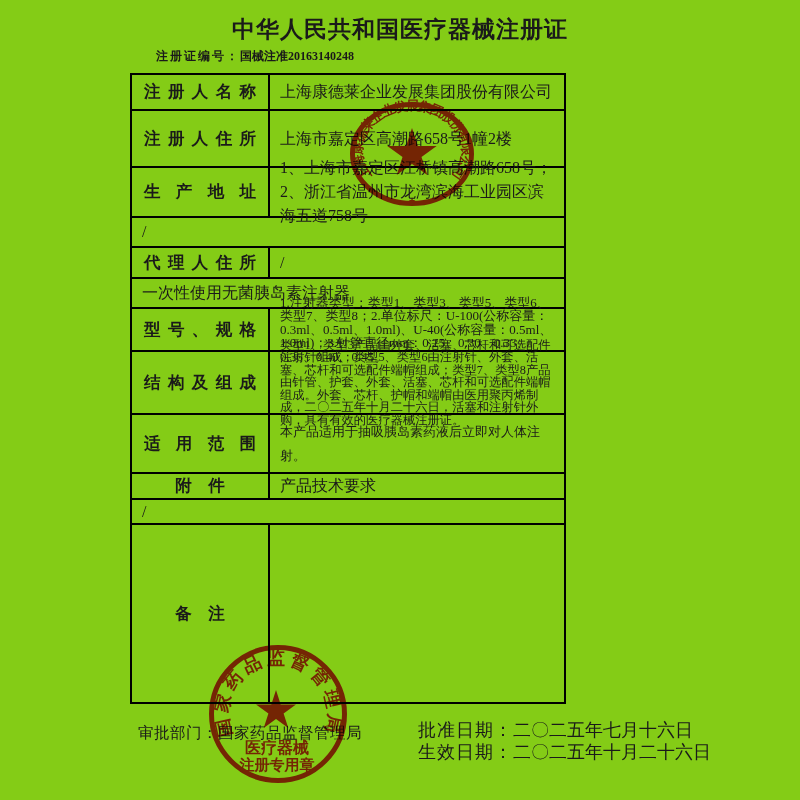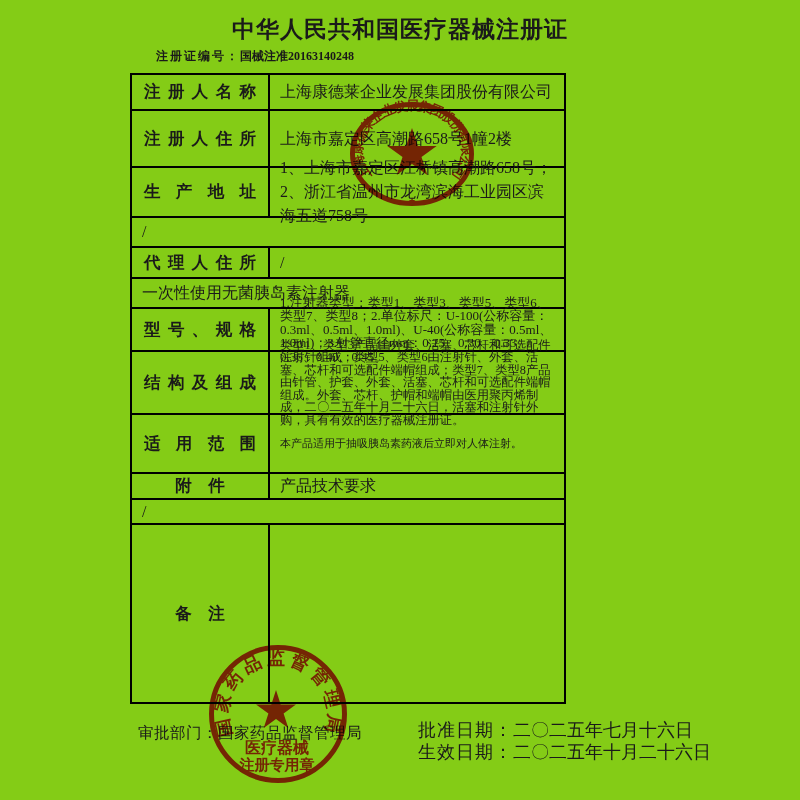--- a/index.html
+++ b/index.html
@@ -28,21 +28,21 @@
   .lbl{font-family:"Liberation Sans","DejaVu Sans",sans-serif;font-weight:700;
        font-size:16.5px;display:inline-block;width:112px;
        text-align:justify;text-align-last:justify;text-justify:inter-character;}
   .narrow .lbl{width:auto;text-align:center;text-align-last:center;}
   .val{font-size:16px;line-height:24px;width:100%;}
   .r0{height:34px}.r1{height:55px}.r2{height:48px}.r3{height:28px}
   .r4{height:29px}.r5{height:28px}.r6{height:41px}.r7{height:61px}
   .r8{height:57px}.r9{height:24px}.r10{height:23px}.r11{height:177px}
   .r6 .val{font-size:13px;line-height:13.5px;}
   .r7 .val{font-size:12.3px;line-height:12.4px;}
-  .r8 .val{font-size:11px;font-family:Liberation Mono, monospace;}
+  .r8 .val{font-size:13px;}
   .r11 .val-cell{align-items:flex-start;}
 
   
   .approval{position:absolute;left:138px;top:723px;font-size:15.5px;letter-spacing:.5px;}
   .dates{position:absolute;left:418px;top:719px;}
   .date-row{height:22px;line-height:22px;font-size:18px;}
   .date-row .dlab{letter-spacing:1px;}
 
   
   .stamp{position:absolute;mix-blend-mode:multiply;opacity:.92;pointer-events:none;}

